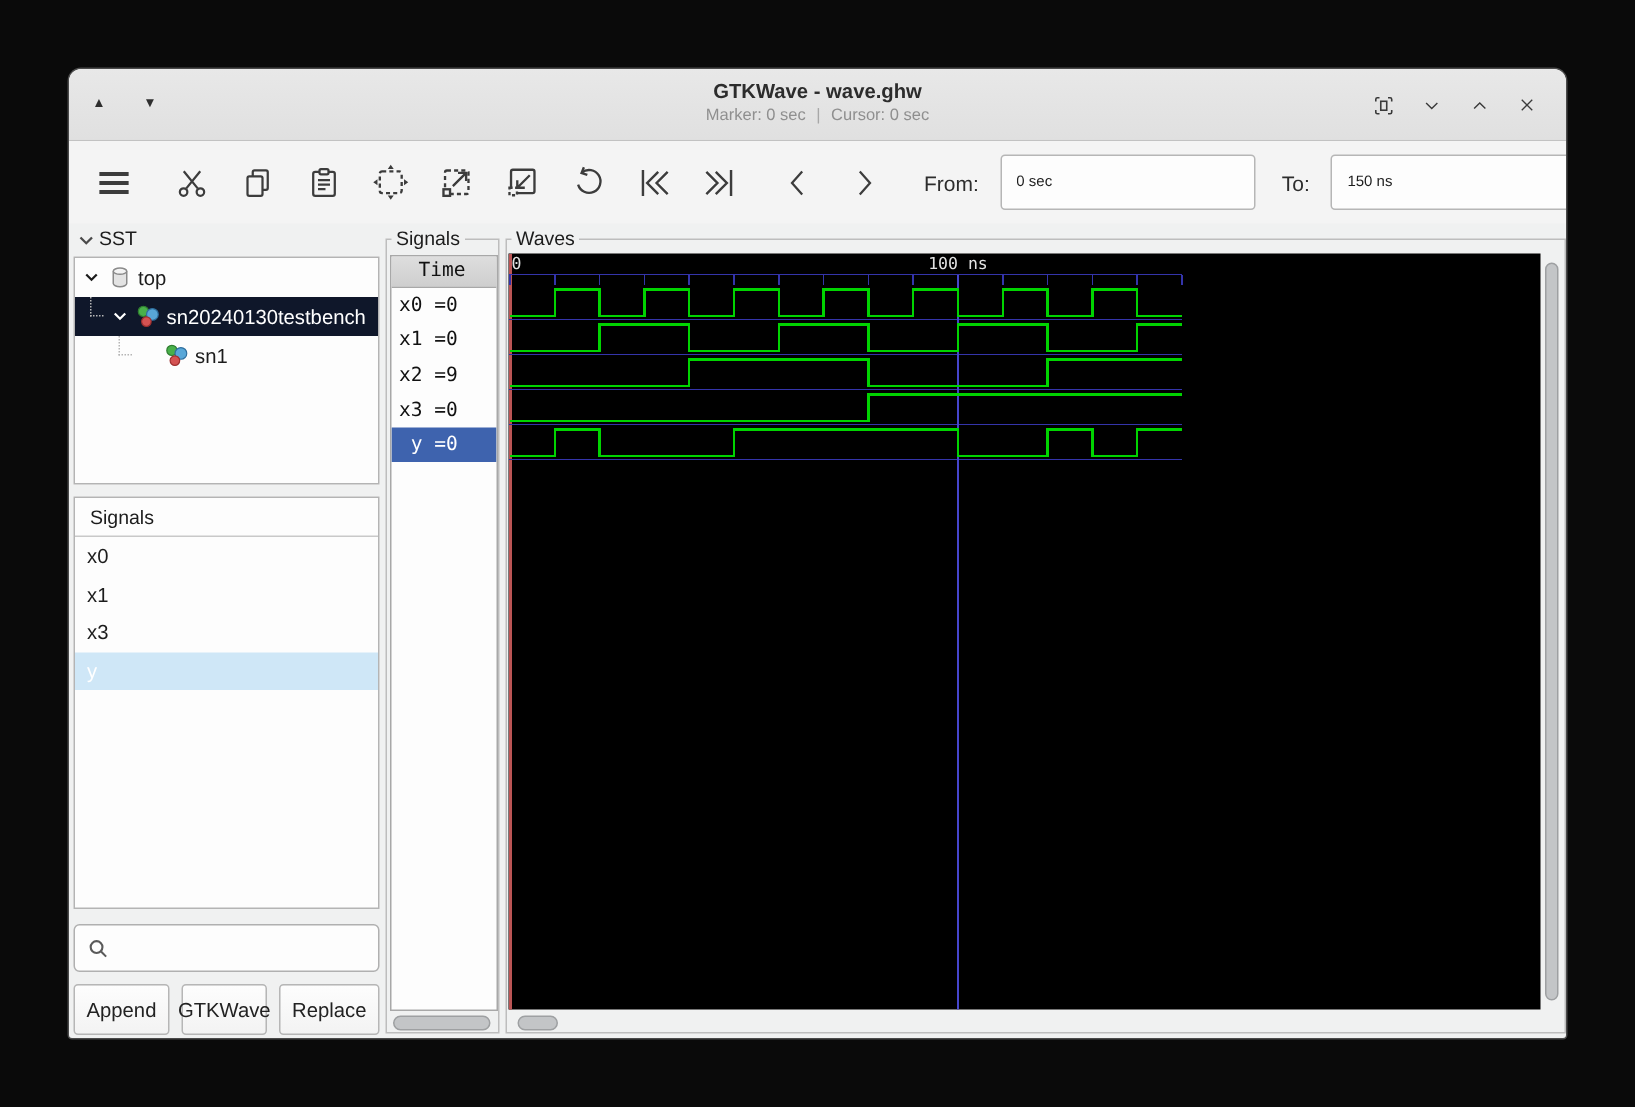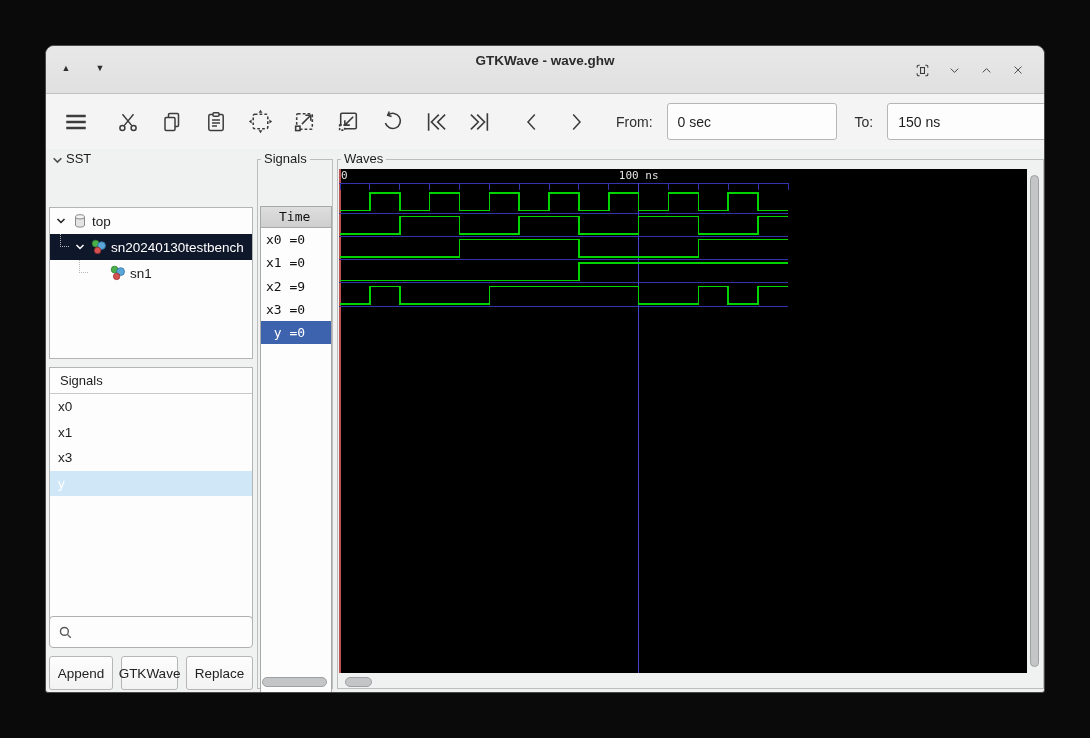--- a/index.html
+++ b/index.html
@@ -29,25 +29,25 @@
   .toolbar{position:absolute;left:0;top:48px;right:0;height:55px;background:#f4f4f4;
            display:flex;align-items:center;padding-left:10px;gap:8px;}
   .icon-btn{width:36px;height:36px;display:flex;align-items:center;justify-content:center;flex:0 0 auto;}
   .icon-btn svg{stroke:#3c3c3c;fill:none;stroke-width:1.5;}
   .icon-btn.menu{width:40px;margin-right:6px;}
   .icon-btn.menu svg{stroke-width:2.4;}
   .icon-btn.step-left{margin-left:8px;}
   .tb-label{font-size:14px;color:#2d2d2d;margin-left:14px;flex:0 0 auto;}
   .tb-label.to{margin-left:10px;}
   .tb-input{width:170px;height:37px;margin-left:6px;border:1px solid #b6b6b6;border-radius:3px;
-            background:#fdfdfd;font-size:14px;color:#1d1d1d;padding:0 10px;outline:none;
+            background:#fdfdfd;font-size:10px;color:#1d1d1d;padding:0 10px;outline:none;
             font-family:"Liberation Sans",sans-serif;flex:0 0 auto;}
 
   
-  .box{position:absolute;background:#fdfdfd;border:1px solid #b4b4b4;margin-top:36px;}
+  .box{position:absolute;background:#fdfdfd;border:1px solid #b4b4b4;}
   .gtk-frame{position:absolute;border:1px solid #bdbdbd;}
   .frame-label{position:absolute;top:-9px;left:3px;background:#f0f1f1;padding:0 3px;
                font-size:13px;color:#1c1c1c;line-height:15px;}
 
   .sst-header{position:absolute;left:6px;top:105px;display:flex;align-items:flex-end;gap:3px;
               font-size:13px;color:#1c1c1c;}
   .sst-header svg{stroke:#4a4a4a;fill:none;stroke-width:1.4;}
 
   
   .tree-box{left:3px;top:125px;width:204px;height:152px;overflow:hidden;}
@@ -102,20 +102,23 @@
 
 <div class="window">
 
   <div class="titlebar">
     <div class="shade-btns">
       <div class="shade-btn">▲</div>
       <div class="shade-btn">▼</div>
     </div>
     <div class="title-center">
       <div class="title-main">GTKWave - wave.ghw</div>
+      <div class="title-sub">
+        <span>Marker: 0 sec</span><span class="sep">|</span><span>Cursor: 0 sec</span>
+      </div>
     </div>
     <div class="win-controls">
       <div class="win-btn">
         <svg width="17" height="17" viewBox="0 0 24 24">
           <path d="M8 4.5H6A1.5 1.5 0 0 0 4.5 6v2M16 4.5h2A1.5 1.5 0 0 1 19.5 6v2M19.5 16v2a1.5 1.5 0 0 1-1.5 1.5h-2M4.5 16v2A1.5 1.5 0 0 0 6 19.5h2"></path>
           <rect x="9.2" y="7.8" width="5.6" height="8.4"></rect>
         </svg>
       </div>
       <div class="win-btn">
         <svg width="15" height="15" viewBox="0 0 24 24">

